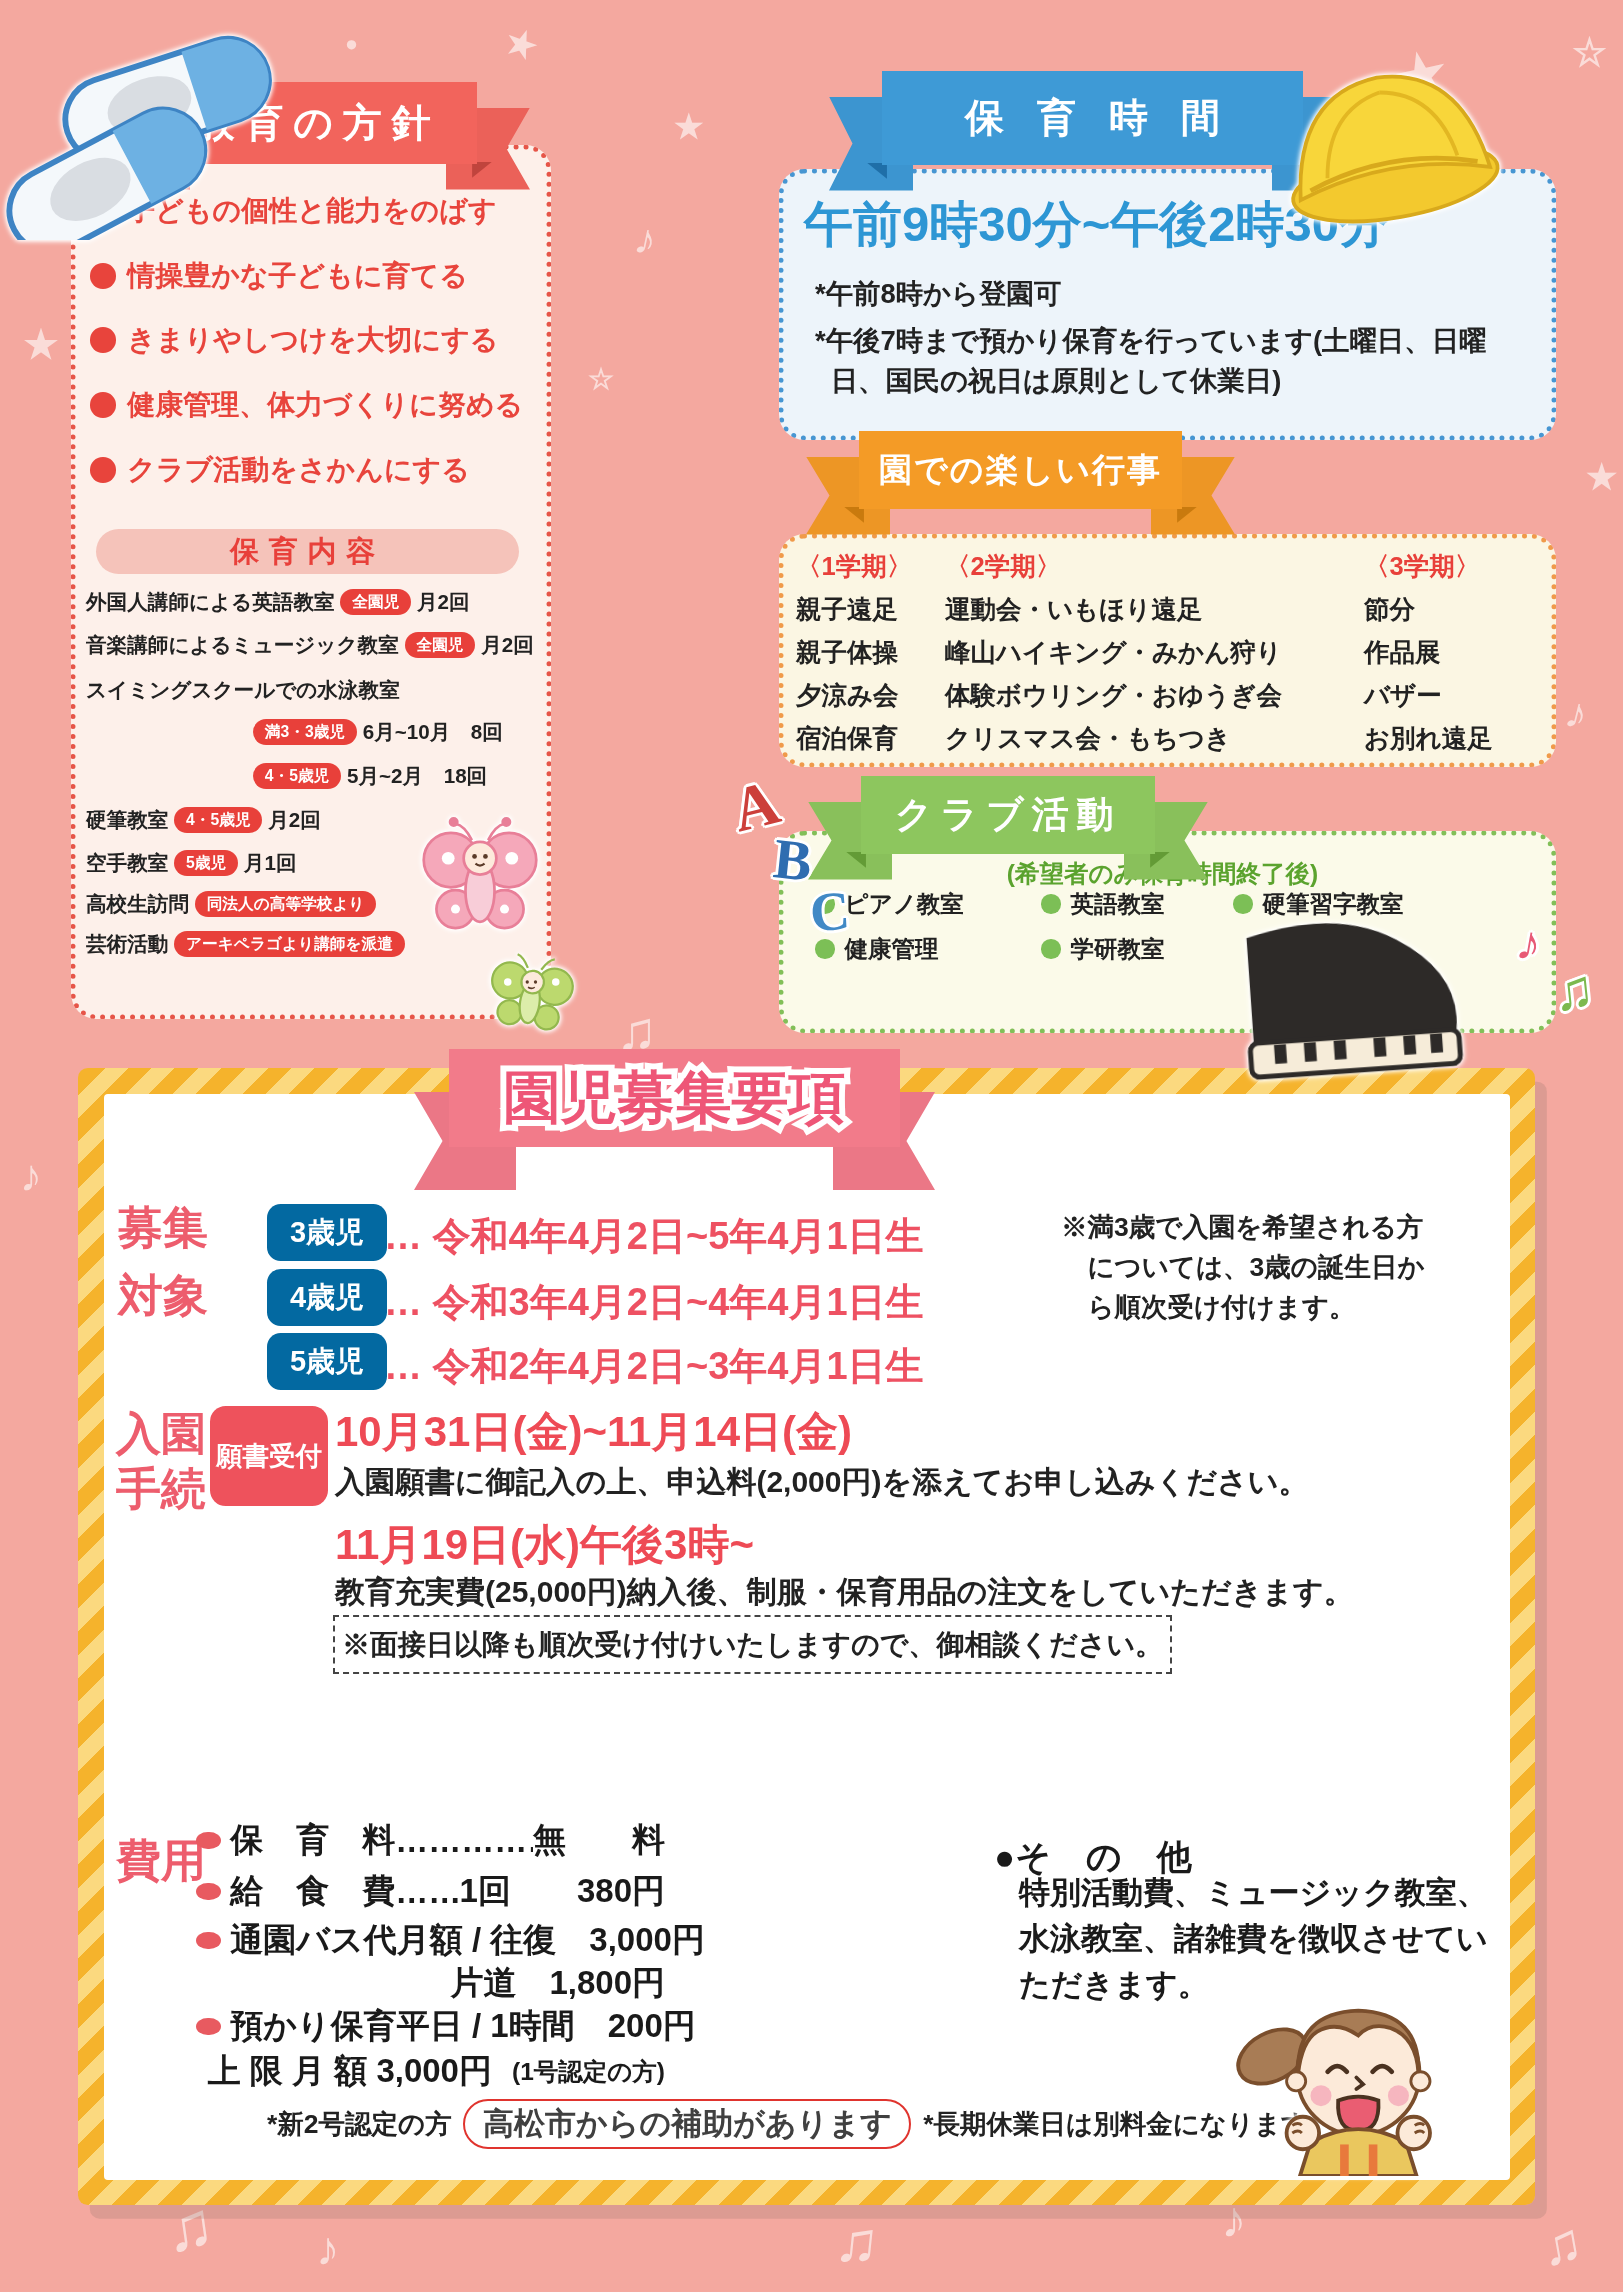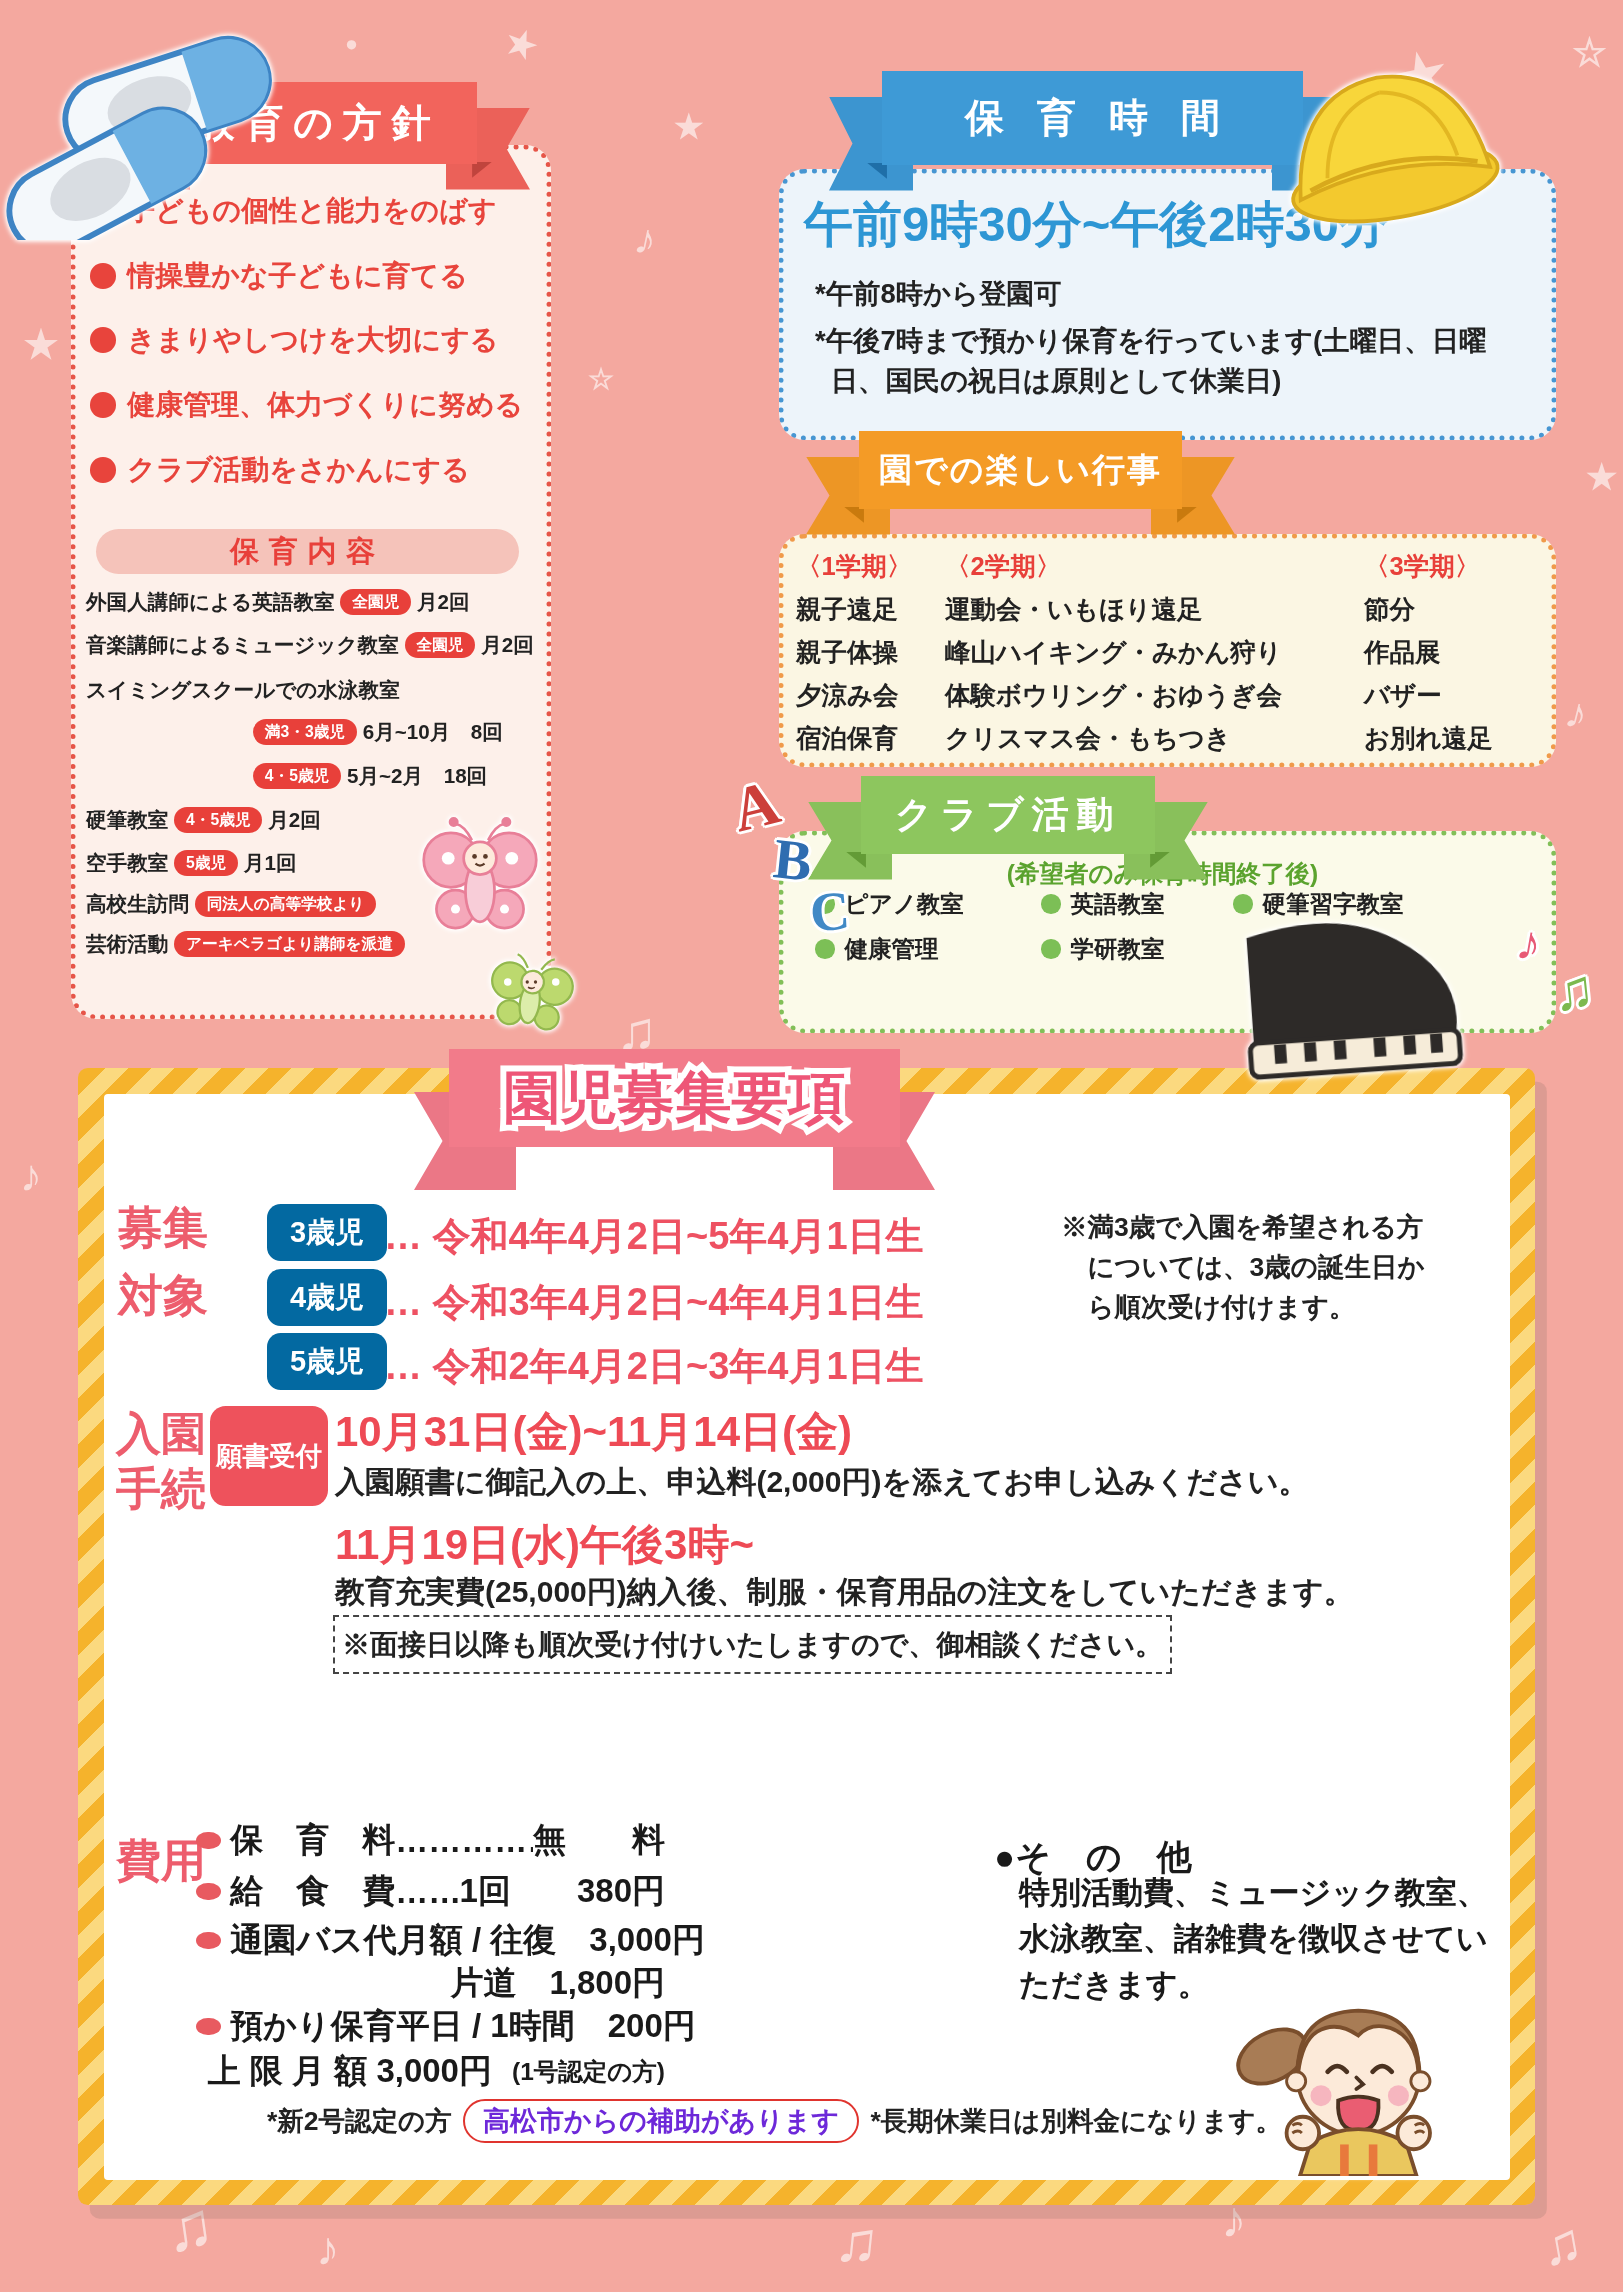--- a/index.html
+++ b/index.html
@@ -88,21 +88,21 @@
   .fee-row{position:absolute;left:196px;width:469px;display:flex;align-items:center;
            font-size:33px;font-weight:bold;color:#1a1a1a;}
   .fee-bullet{width:24.5px;height:17.6px;border-radius:50%;background:#e85a60;flex:0 0 24.5px;margin-right:9.8px;}
   .fee-name{white-space:pre;}
   .fee-leader{flex:1;overflow:hidden;white-space:nowrap;font-weight:bold;}
   .fee-val{white-space:pre;margin-left:auto;}
   .fee-suffix{font-size:24.5px;font-weight:bold;margin-left:20px;white-space:nowrap;}
   .fee-cont{justify-content:flex-end;}
   .fee-notes{position:absolute;left:267px;top:2099px;display:flex;align-items:center;gap:11.8px;
              font-size:26.5px;font-weight:bold;color:#222;white-space:nowrap;}
-  .subsidy-pill{border:2.9px solid #e0342e;color:#6d28d9;border-radius:979px;padding:2px 17.6px;font-size:27px;}
+  .subsidy-pill{border:2.9px solid #e0342e;color:#404040;border-radius:979px;padding:2px 17.6px;font-size:31px;}
   .other-title{position:absolute;left:994px;top:1818px;display:flex;align-items:center;gap:9.8px;
                font-size:35px;font-weight:bold;color:#1a1a1a;white-space:pre;margin-top:16px;}
   .other-desc{position:absolute;left:1019px;top:1870px;width:490px;font-size:31px;font-weight:bold;
               color:#1a1a1a;line-height:1.48;}
 
   .abc{position:absolute;font-family:"Liberation Serif",serif;font-weight:bold;z-index:6;
        text-shadow:-2.9px 0 #fff,2.9px 0 #fff,0 -2.9px #fff,0 2.9px #fff,-2px -2px #fff,2px 2px #fff,-2px 2px #fff,2px -2px #fff;}
   .sticker{position:absolute;filter:drop-shadow(0 0 2.5px #fff) drop-shadow(0 0 2px #fff);z-index:6;}
   .note-glyph{position:absolute;z-index:7;font-weight:bold;line-height:1;
        text-shadow:-2.9px 0 #fff,2.9px 0 #fff,0 -2.9px #fff,0 2.9px #fff,-2px -2px #fff,2px 2px #fff,-2px 2px #fff,2px -2px #fff;}

